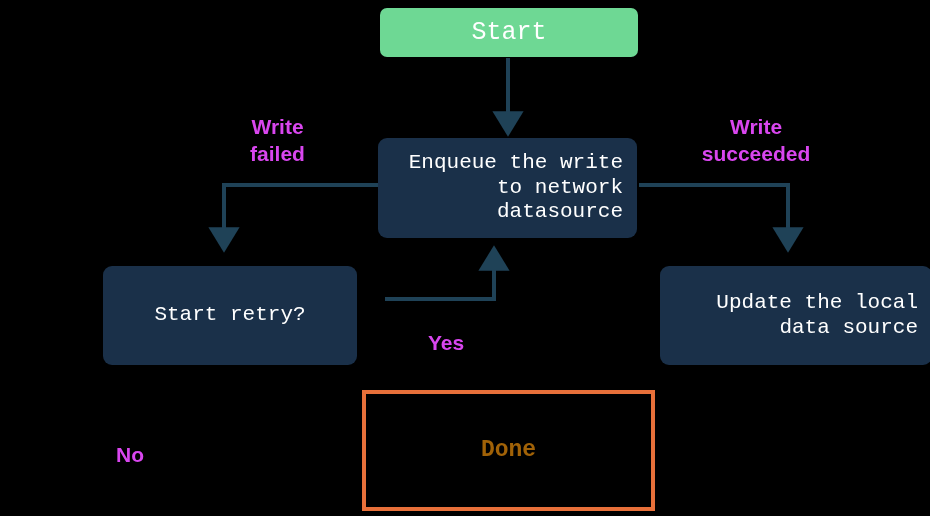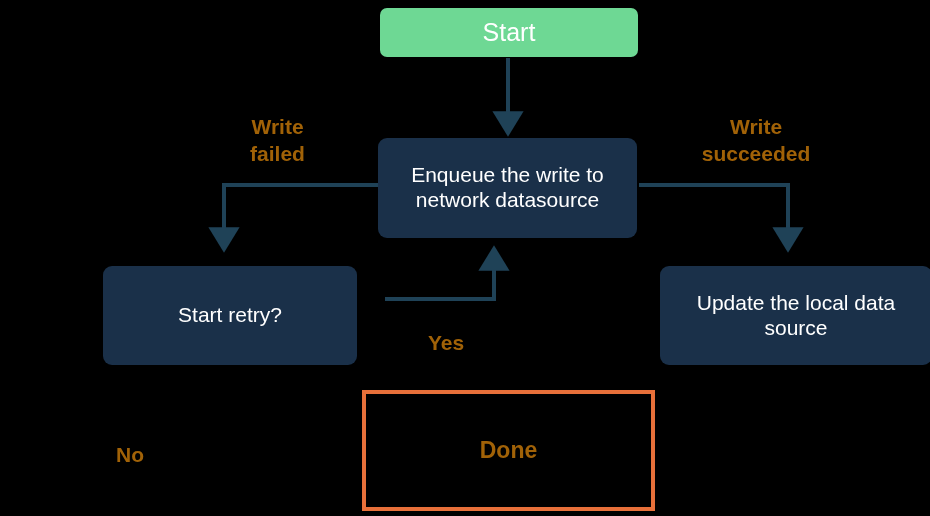--- a/index.html
+++ b/index.html
@@ -1,33 +1,33 @@
 <!DOCTYPE html>
 <html><head>
 <meta charset="utf-8">
 <style>
   html,body{margin:0;padding:0;background:#000;}
   body{width:930px;height:516px;overflow:hidden;
        font-family:"Liberation Sans","DejaVu Sans",sans-serif;}
   #stage{position:relative;width:930px;height:516px;background:#000;}
 
   .node{position:absolute;box-sizing:border-box;display:flex;
-        align-items:center;justify-content:center;text-align:center;
-        line-height:1.18;}
+        align-items:center;justify-content:center;text-align:right;
+        line-height:1.18;font-family:Liberation Mono, monospace;}
 
   .node-start{background:#6ed894;border-radius:7px;color:#ffffff;
               font-size:25px;font-weight:400;}
   .node-proc{background:#1a3049;border-radius:9px;color:#ffffff;
-             font-size:21px;font-weight:400;padding:0 5px;}
+             font-size:21px;font-weight:400;padding:0 14px;}
   .node-done{background:transparent;border:4px solid #e8703a;
              color:#a16207;font-size:23px;font-weight:bold;}
 
   .node-proc .txt{display:block;max-width:100%;}
 
-  .edge-label{position:absolute;color:#a16207;font-size:21px;
+  .edge-label{position:absolute;color:#d946ef;font-size:21px;
               font-weight:bold;text-align:center;line-height:1.28;
               white-space:pre-line;}
 
   svg.wires{position:absolute;left:0;top:0;width:930px;height:516px;
             pointer-events:none;}
 </style>
 </head>
 <body>
 
 <div id="stage">

